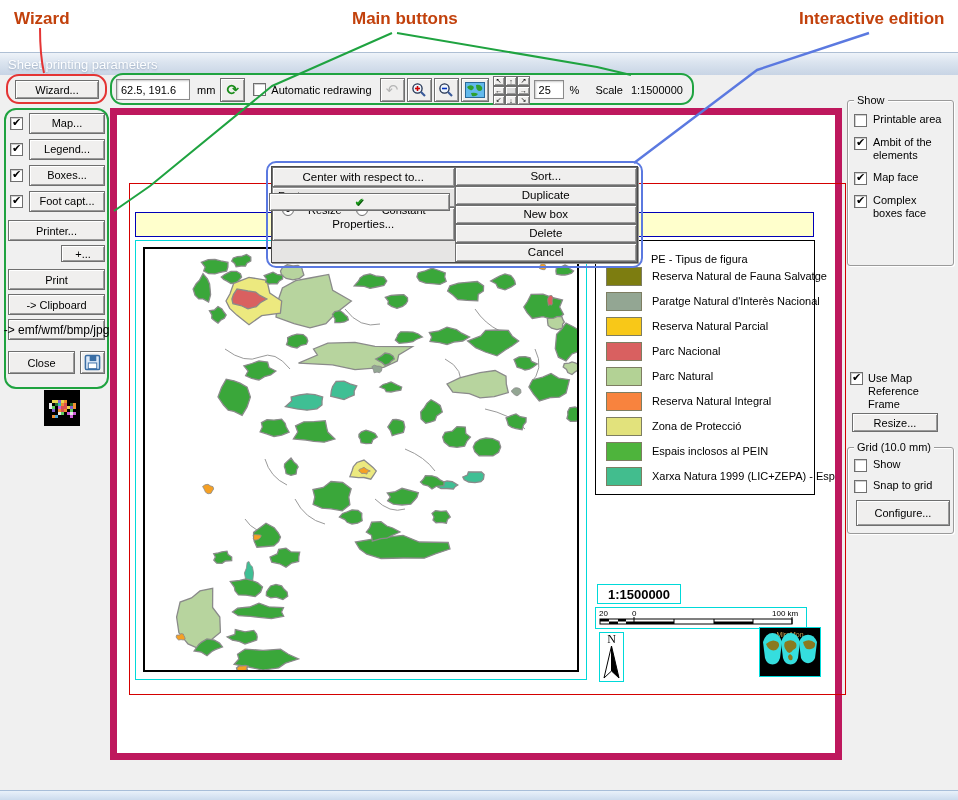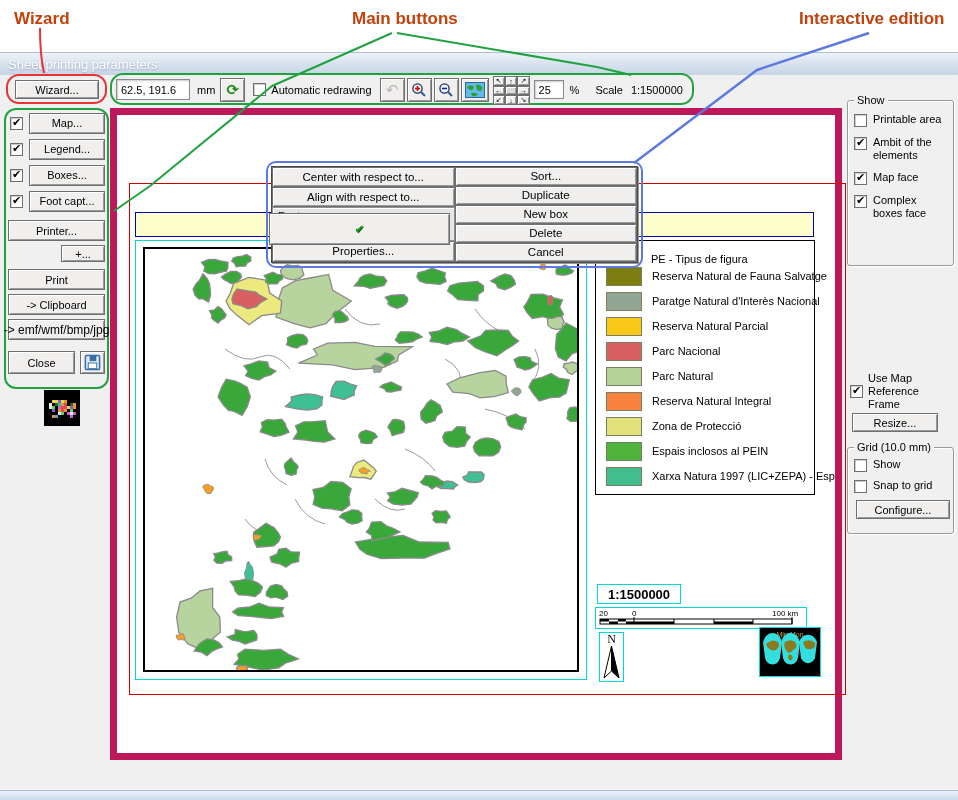--- a/index.html
+++ b/index.html
@@ -62,25 +62,25 @@
   .close-row .btn:first-child{flex:1;height:23px;margin-right:5px;}
   .savebtn{width:25px;height:23px;}
   .mm-thumb{left:44px;top:390px;}
 
   
   .rp-show{left:847px;top:100px;width:107px;height:166px;padding:12px 4px 4px 6px;}
   .rp-grid{left:847px;top:281px;width:107px;height:87px;padding:10px 4px 6px 6px;}
   .rp-item{display:flex;align-items:flex-start;margin-bottom:9px;}
   .rp-item .cb{margin-right:6px;margin-top:1px;}
   .rp-item span{line-height:13px;}
-  .useframe{left:847px;top:372px;width:107px;display:flex;align-items:center;}
+  .useframe{left:847px;top:372px;width:107px;display:flex;}
   .useframe .cb{margin:0 5px 0 3px;}
   .useframe span{line-height:13px;}
   .resize-btn{left:852px;top:413px;width:86px;height:19px;}
-  .conf-btn{width:94px;height:19px;margin-left:2px;}
+  .conf-btn{width:94px;height:26px;margin-left:2px;}
 
   
   .page{left:110px;top:108px;width:732px;height:652px;background:#fff;border:7px solid #be185d;box-sizing:border-box;}
   .red-margin{left:12px;top:68px;width:717px;height:512px;border:1px solid #d40000;box-sizing:border-box;}
   .ystrip{left:18px;top:97px;width:679px;height:25px;background:#ffffcc;border:1px solid #0000b8;box-sizing:border-box;}
   .ambit{left:18px;top:125px;width:452px;height:440px;border:1px solid #00d9d9;box-sizing:border-box;}
   .mapframe{left:26px;top:132px;width:436px;height:425px;border:2px solid #000;box-sizing:border-box;background:#fff;}
   .legendbox{left:478px;top:125px;width:220px;height:255px;border:1px solid #000;box-sizing:border-box;background:#fff;}
   .legendbox .ltitle{position:absolute;left:55px;top:12px;font-size:11px;}
   .litem{position:absolute;left:10px;display:flex;align-items:center;height:20px;}
@@ -415,21 +415,21 @@
     <div class="litem" style="top:175px">
         <span class="lchip" style="background-color: rgb(226, 226, 124);"></span>
         <span>Zona de Protecció</span>
       </div>
     <div class="litem" style="top:200px">
         <span class="lchip" style="background-color: rgb(78, 180, 60);"></span>
         <span>Espais inclosos al PEIN</span>
       </div>
     <div class="litem" style="top:225px">
         <span class="lchip" style="background-color: rgb(66, 189, 142);"></span>
-        <span>Xarxa Natura 1997 (LIC+ZEPA) - Esp</span>
+        <span>Xarxa Natura 1999 (LIC+ZEPA) - Esp</span>
       </div>
   </div>
 
   <div class="abs scaletext">1:1500000</div>
 
   <div class="abs scalebar">
     <svg width="210" height="20" viewBox="0 0 210 20">
       <text x="3" y="8" font-size="8">20</text>
       <text x="36" y="8" font-size="8">0</text>
       <text x="176" y="8" font-size="8">100 km</text>
@@ -468,21 +468,20 @@
       <path d="M43,14 q7,-4 12,1 q1,5 -4,6 q-6,2 -8,-7z" fill="#8a7a20"></path>
       <path d="M30,26 q4,2 2,6 q-4,1 -4,-4z" fill="#8a7a20"></path>
     </svg>
   </div>
 </div>
 
 <div class="abs menu-outline"></div>
 <div class="abs menu">
   <div class="mcol mcol-l">
     <div class="btn">Center with respect to...</div>
-    <div class="btn">Align with respect to...</div>
     <div class="fontzone">
       <span>Font:</span>
       <div class="frow">
         <span class="radio on"></span>
         <span>Resize</span>
         <span class="radio"></span>
         <span>Constant</span>
       </div>
       <div class="btn checkbtn">
         <span>✔</span>

